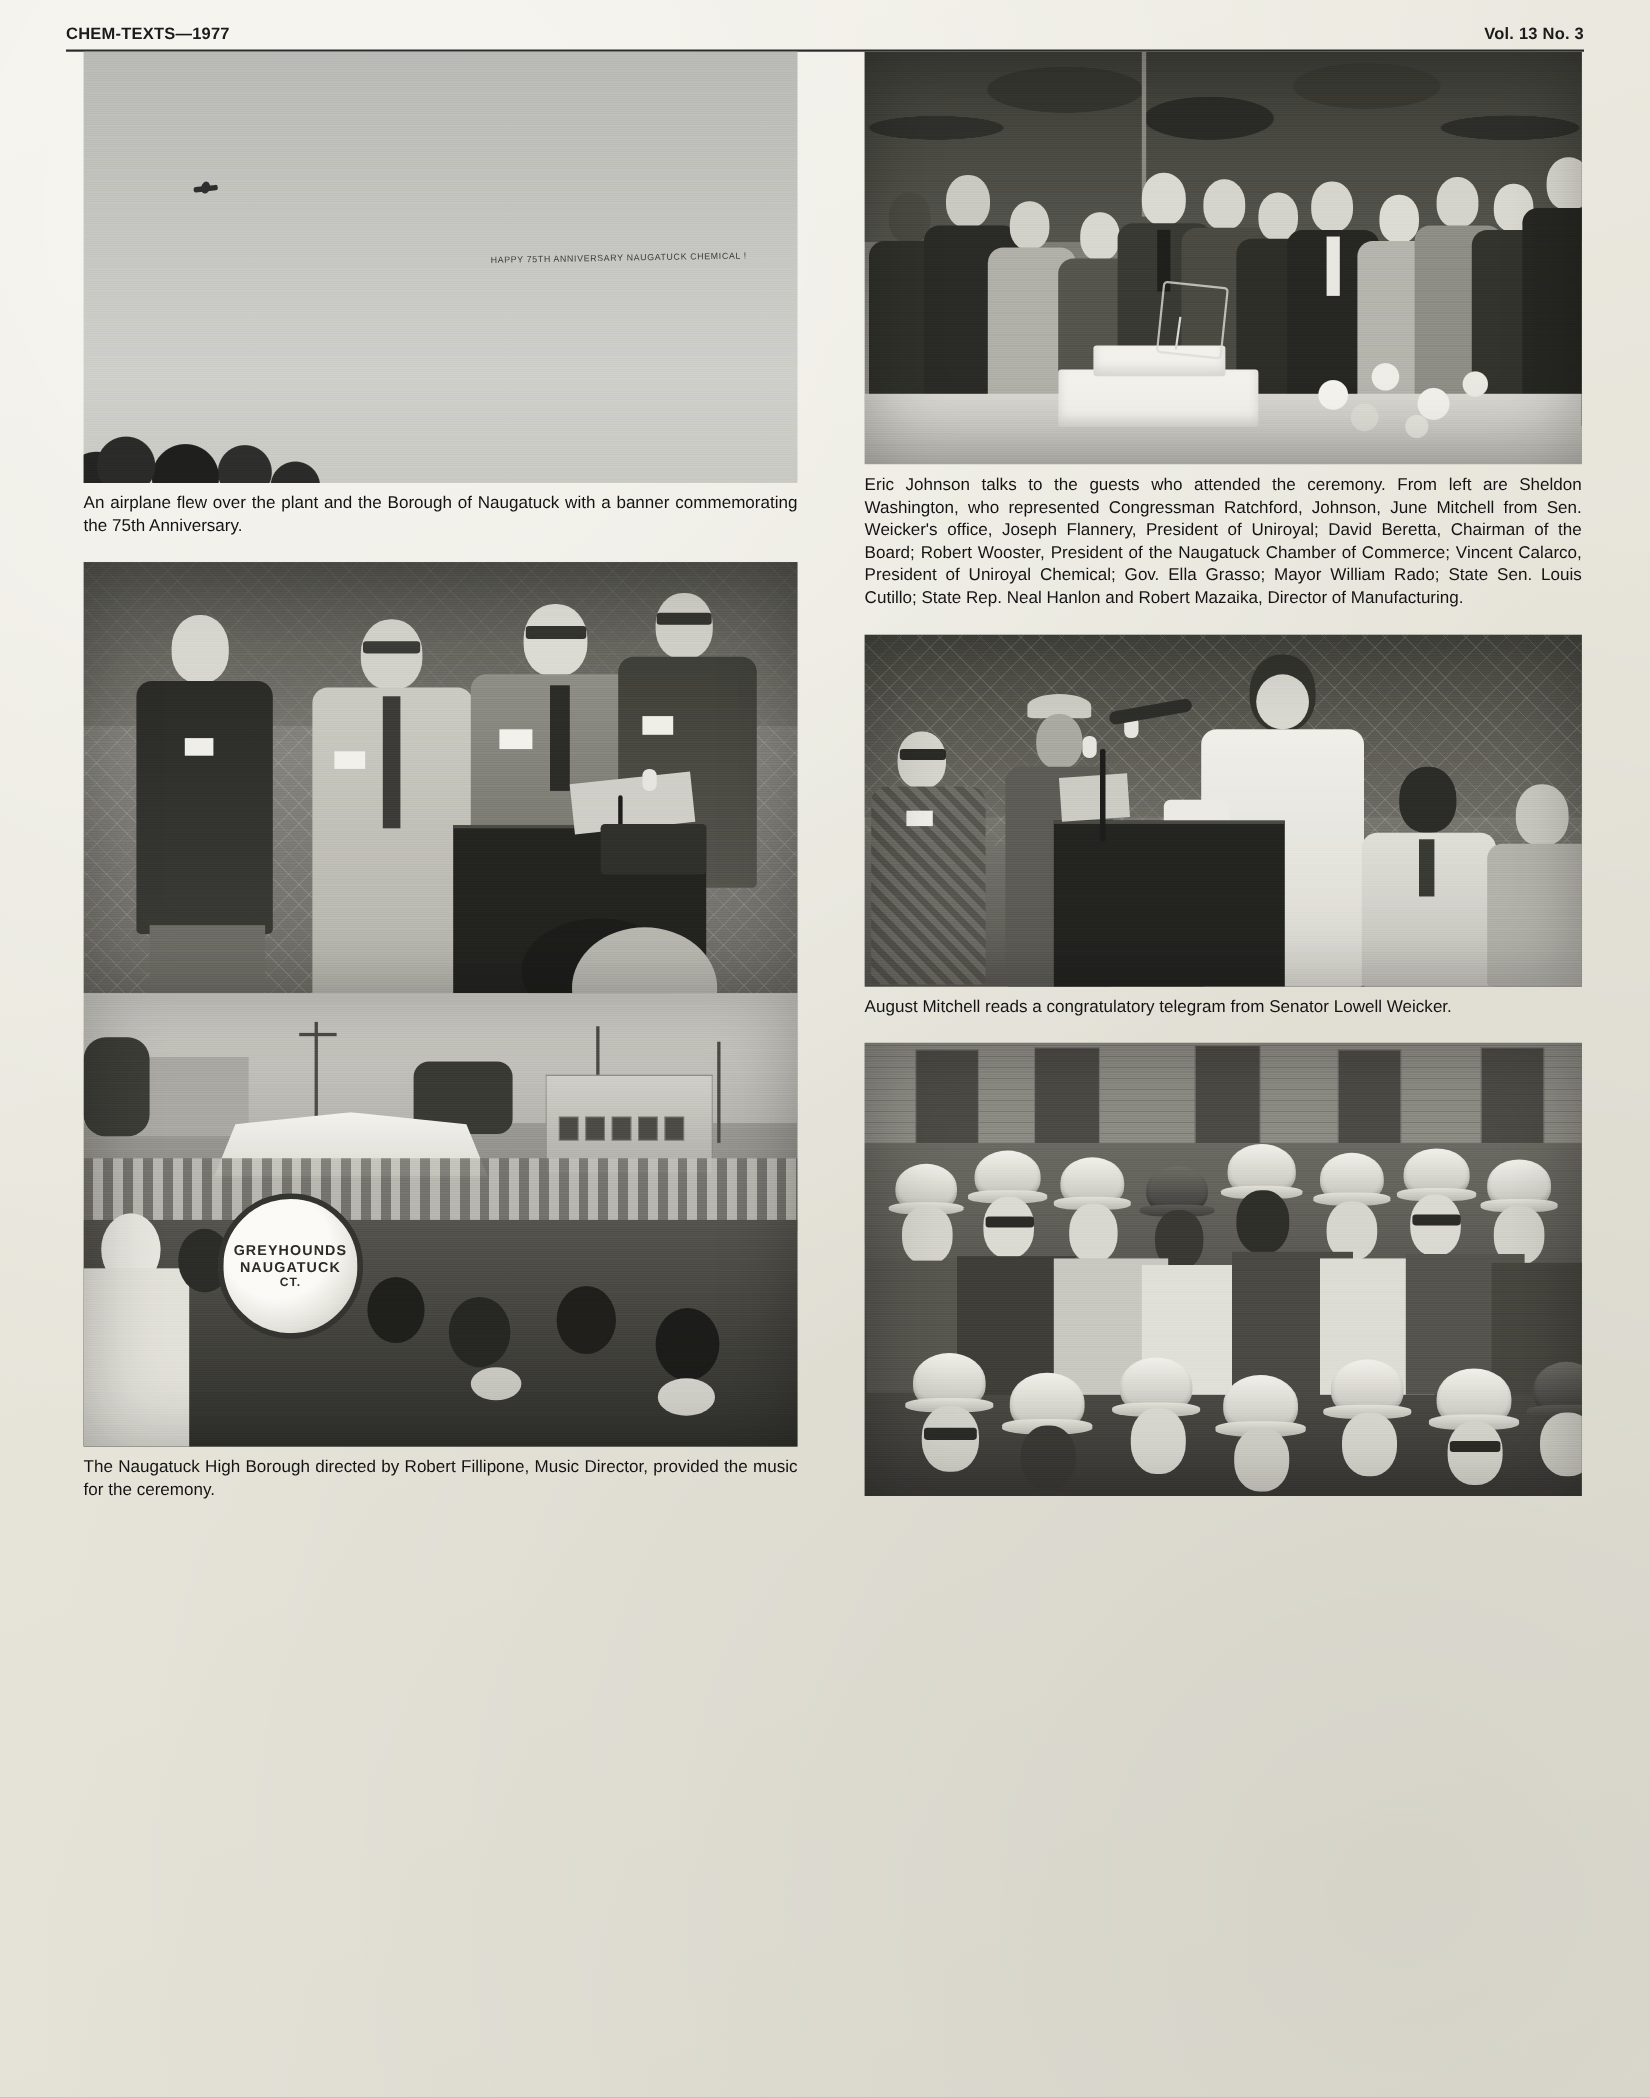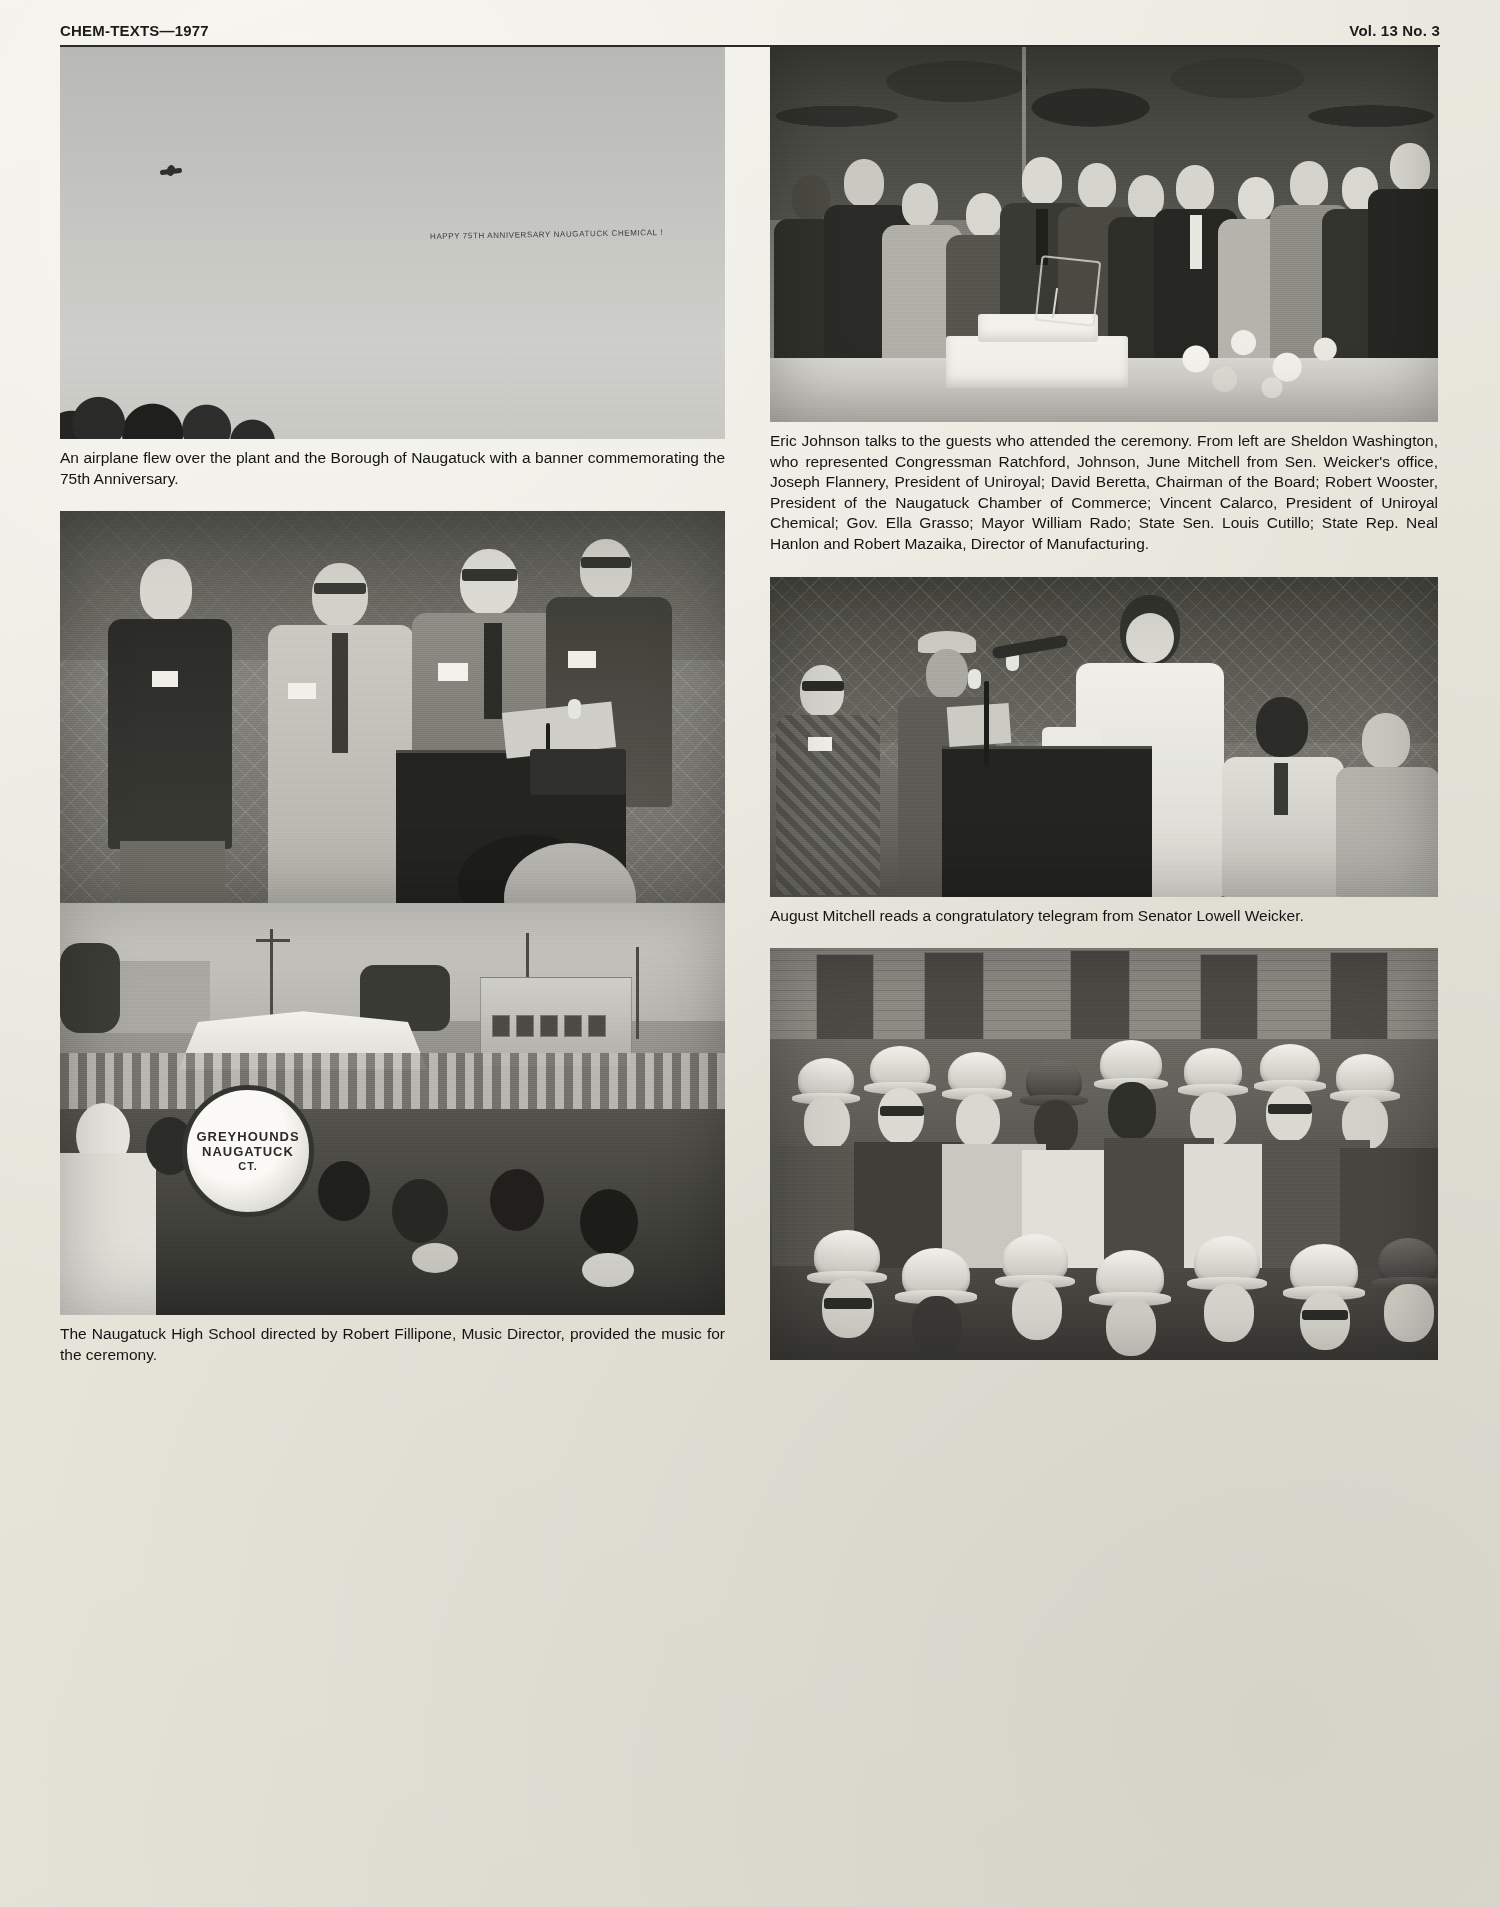--- a/index.html
+++ b/index.html
@@ -73,21 +73,21 @@
   }
 
   
   .grid {
     display: grid;
     grid-template-columns: 665px 1px 668px;
     column-gap: 22px;
   }
   .col { display: block; }
 
-  .figure { margin: 0 0 0 0; }
+  .figure { margin: 0 0 0 16px; }
   .caption {
     font-size: 15.5px;
     line-height: 1.33;
     text-align: justify;
     margin: 9px 0 22px 0;
     color: #141414;
   }
   .caption.left { text-align: left; }
 
   .photo {
@@ -374,21 +374,21 @@
             <div class="lay" style="left:522px;top:350px;width:52px;height:34px;border-radius:50%;background:#d2d1ca"></div>
 
             <div class="drum" style="left:122px;top:182px;width:122px;height:122px">
               <span style="font-size:13px">GREYHOUNDS</span>
               <span style="font-size:13px">NAUGATUCK</span>
               <span style="font-size:11px">CT.</span>
             </div>
             <div class="vignette"></div>
             <div class="grain"></div>
           </div>
-          <div class="caption">The Naugatuck High School directed by Robert Fillipone, Music Director, provided the music for the ceremony.</div>
+          <div class="caption">The Naugatuck High Borough directed by Robert Fillipone, Music Director, provided the music for the ceremony.</div>
         </figure>
       </div>
 
       <div></div>
 
       <div class="col">
 
         <figure class="figure">
           <div class="photo ph-ceremony">
             <div class="lay foliage"></div>

